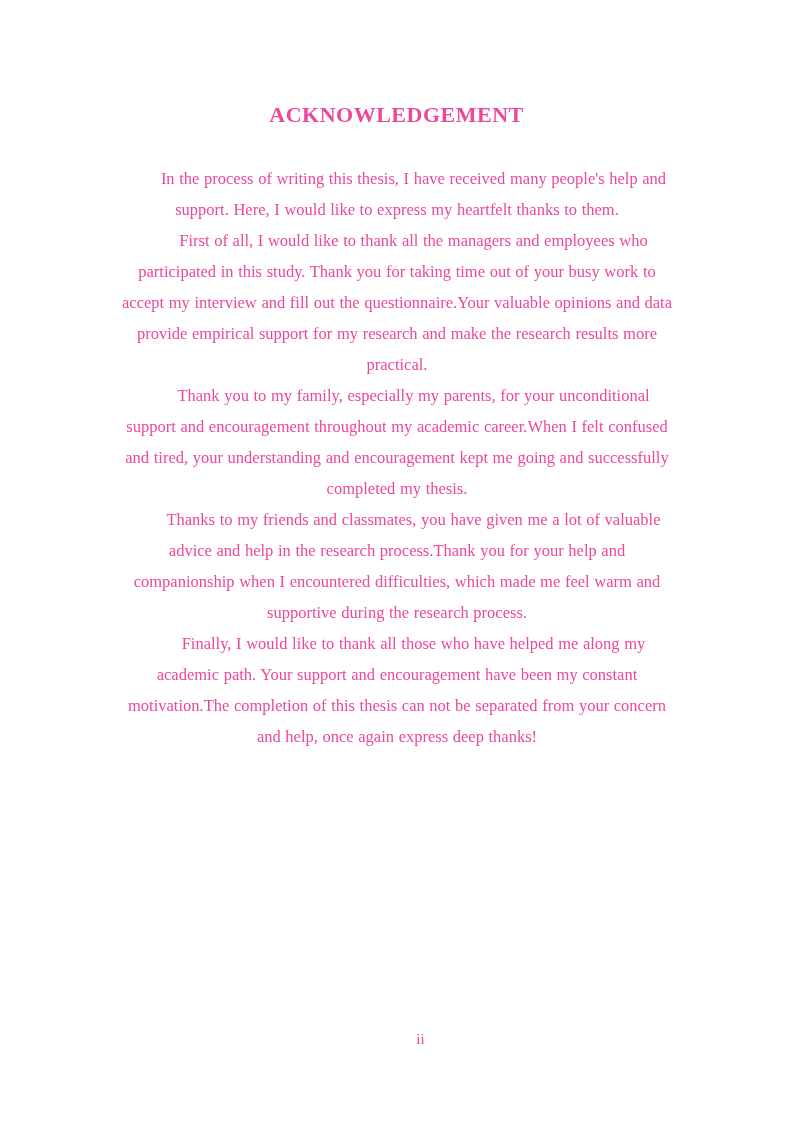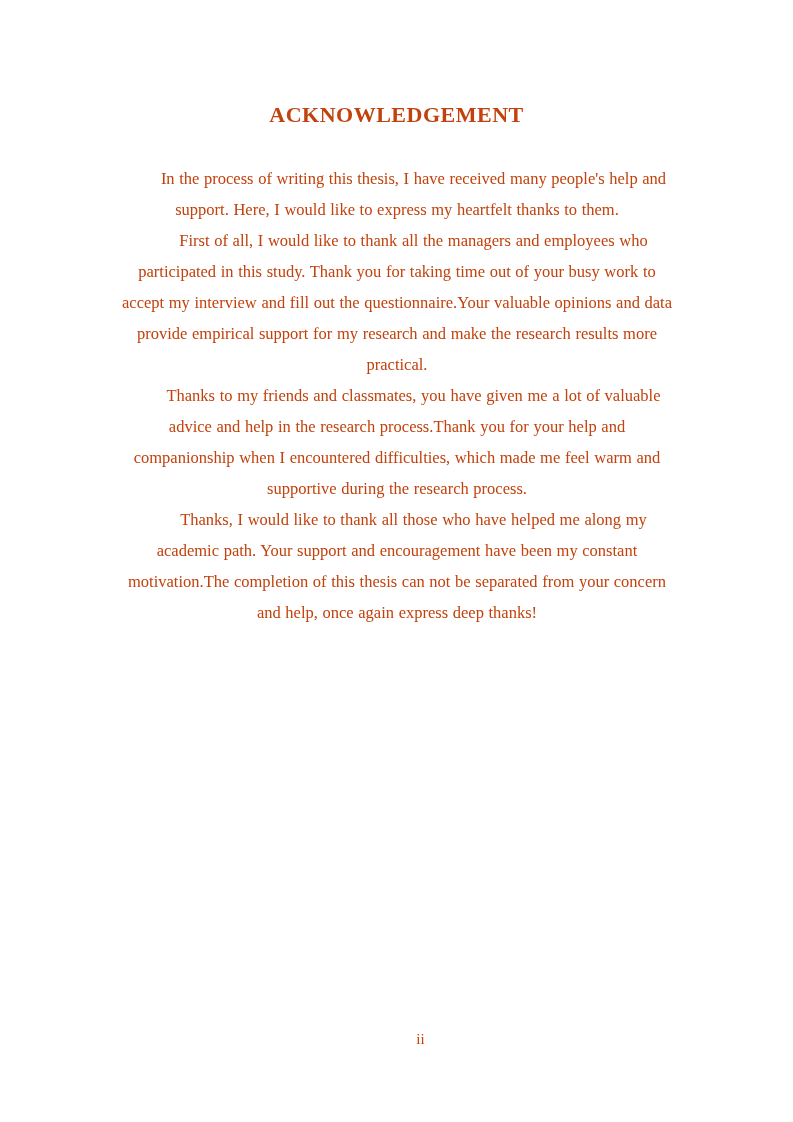--- a/index.html
+++ b/index.html
@@ -7,21 +7,21 @@
     padding: 0;
     background: #ffffff;
   }
   .page {
     position: relative;
     width: 793px;
     height: 1122px;
     background: #ffffff;
     overflow: hidden;
     font-family: "Liberation Serif", "DejaVu Serif", serif;
-    color: #c2410c;
+    color: #ec4899;
     box-sizing: border-box;
   }
   .doc-title {
     position: absolute;
     top: 103px;
     left: 0;
     width: 100%;
     text-align: center;
     font-size: 22px;
     line-height: 24px;
@@ -57,18 +57,19 @@
 </style>
 </head>
 <body>
 
 <div class="page">
   <h1 class="doc-title">ACKNOWLEDGEMENT</h1>
 
   <div class="content">
     <p>In the process of writing this thesis, I have received many people's help and support. Here, I would like to express my heartfelt thanks to them.</p>
     <p>First of all, I would like to thank all the managers and employees who participated in this study. Thank you for taking time out of your busy work to accept my interview and fill out the questionnaire.Your valuable opinions and data provide empirical support for my research and make the research results more practical.</p>
+    <p>Thank you to my family, especially my parents, for your unconditional support and encouragement throughout my academic career.When I felt confused and tired, your understanding and encouragement kept me going and successfully completed my thesis.</p>
     <p>Thanks to my friends and classmates, you have given me a lot of valuable advice and help in the research process.Thank you for your help and companionship when I encountered difficulties, which made me feel warm and supportive during the research process.</p>
-    <p>Thanks, I would like to thank all those who have helped me along my academic path. Your support and encouragement have been my constant motivation.The completion of this thesis can not be separated from your concern and help, once again express deep thanks!</p>
+    <p>Finally, I would like to thank all those who have helped me along my academic path. Your support and encouragement have been my constant motivation.The completion of this thesis can not be separated from your concern and help, once again express deep thanks!</p>
   </div>
 
   <div class="page-number">ii</div>
 </div>
 
 </body></html>

